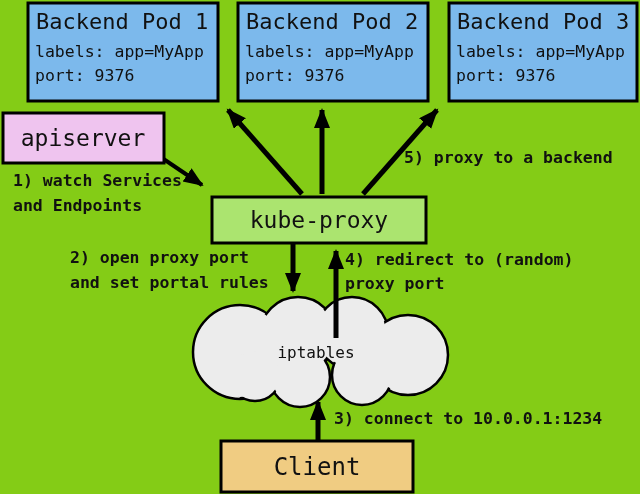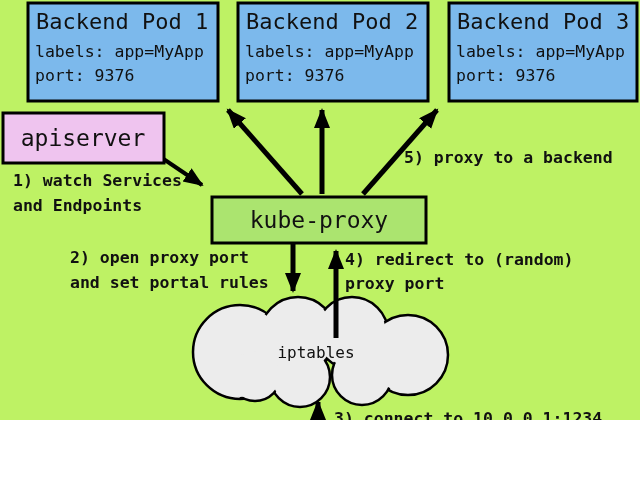--- a/index.html
+++ b/index.html
@@ -3,22 +3,22 @@
 <meta charset="utf-8">
 <style>
   html, body {
     margin: 0;
     padding: 0;
     background: #ffffff;
   }
   #stage {
     position: relative;
     width: 640px;
-    height: 420px;
-    background: #bef264;
+    height: 494px;
+    background: #84cc16;
     font-family: "DejaVu Sans Mono", "Liberation Mono", monospace;
   }
   svg text {
     font-family: "DejaVu Sans Mono", "Liberation Mono", monospace;
     fill: #111111;
   }
   .node-title   { font-size: 22px; }
   .node-detail  { font-size: 16.5px; }
   .node-big     { font-size: 23px; }
   .node-client  { font-size: 24px; }

